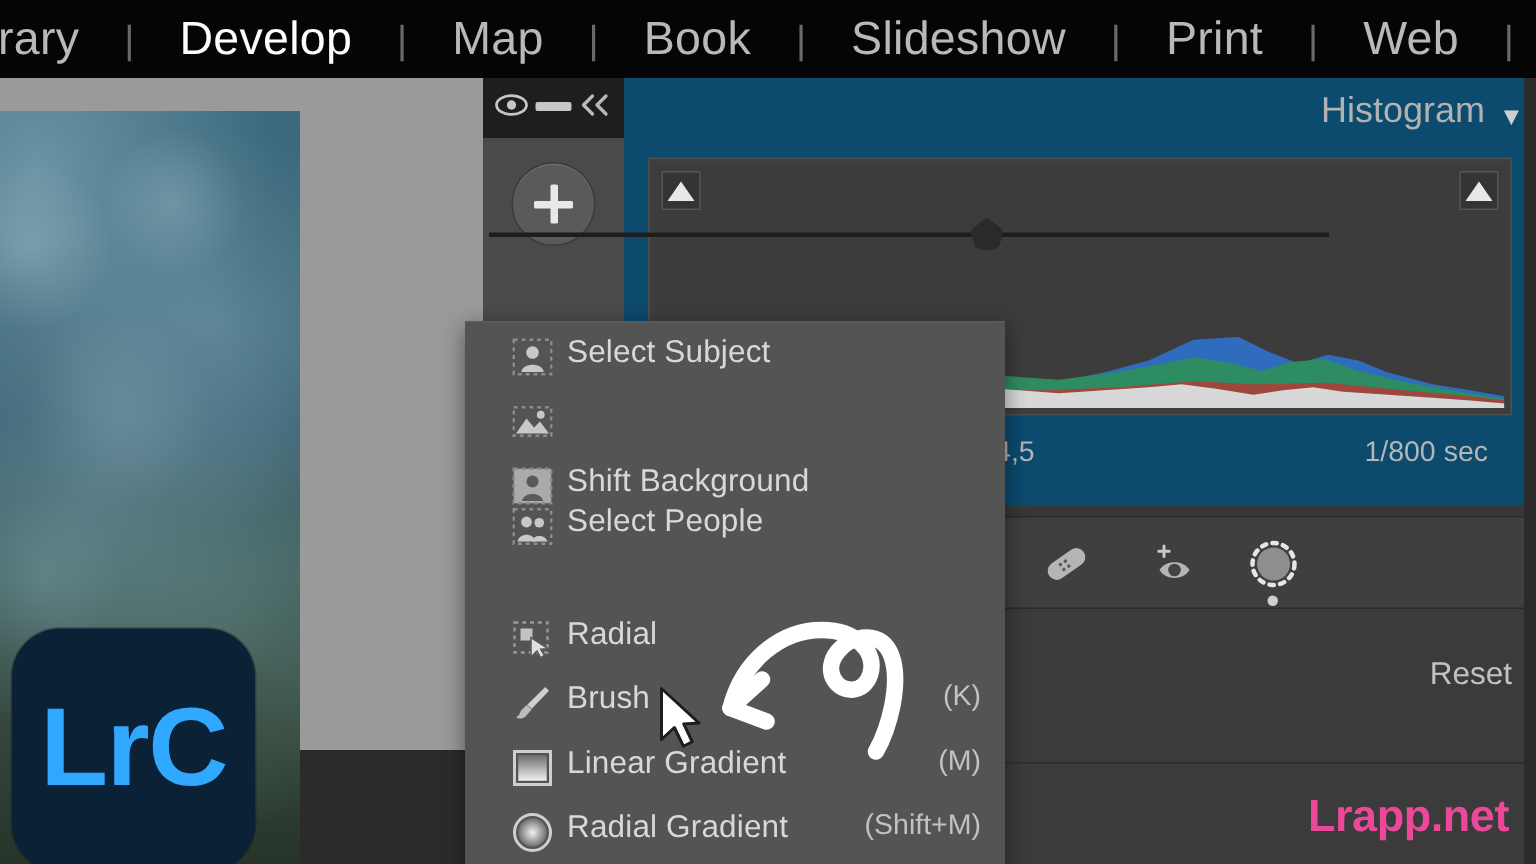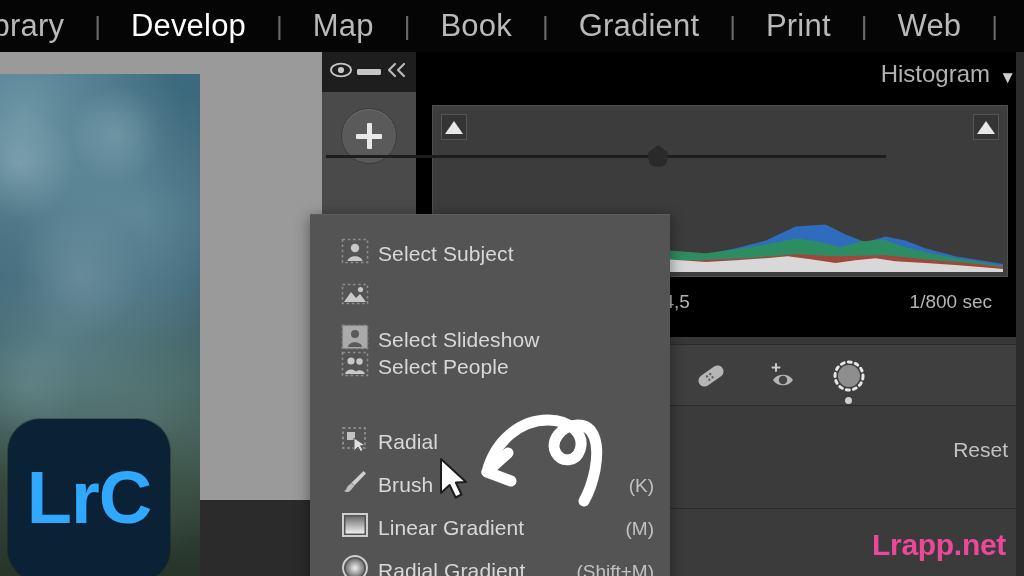--- a/index.html
+++ b/index.html
@@ -98,21 +98,21 @@
   }
   .plus-btn:before,.plus-btn:after{
     content:""; position:absolute; background:#e8e8e8; border-radius:1px;
   }
   .plus-btn:before{ width:26px; height:5px; }
   .plus-btn:after{ width:5px; height:26px; }
 
   
   #hist-panel{
     position:absolute; left:94px; top:0; width:608px; height:285px;
-    background:#000000;
+    background:#0c4a6e;
   }
   #hist-title{
     position:absolute; right:34px; top:8px;
     color:#b2b2b2; font-size:24px;
   }
   #hist-caret{
     position:absolute; right:8px; top:16px;
     color:#cfcfcf; font-size:17px;
   }
   #hist-box{
@@ -191,21 +191,21 @@
   
   #menu{
     position:absolute; left:310px; top:162px; width:360px; height:414px;
     background:#545454;
     box-shadow:0 3px 14px rgba(0,0,0,.45);
     border-top:1px solid #5d5d5d;
     z-index:30;
   }
   .mi{
     position:absolute; left:0; width:360px; height:43px;
-    display:flex; align-items:flex-end;
+    display:flex; align-items:flex-start;
   }
   .mi .ico{
     width:46px; margin-left:22px; height:30px;
     display:flex; align-items:center; justify-content:center;
     flex:none;
   }
   .mi .lbl{
     color:#d8d8d8; font-size:21px; letter-spacing:.1px;
   }
   .mi .sc{
@@ -227,21 +227,21 @@
 
 <div id="topbar">
   <span class="module">Library</span>
   <span class="msep">|</span>
   <span class="module active">Develop</span>
   <span class="msep">|</span>
   <span class="module">Map</span>
   <span class="msep">|</span>
   <span class="module">Book</span>
   <span class="msep">|</span>
-  <span class="module">Gradient</span>
+  <span class="module">Slideshow</span>
   <span class="msep">|</span>
   <span class="module">Print</span>
   <span class="msep">|</span>
   <span class="module">Web</span>
   <span class="msep">|</span>
   <span class="cloud-wrap">
     <svg width="40" height="26" viewBox="0 0 40 26">
         <path d="M9 22 C3 22 1 18 3.5 14.5 C5 12.3 7.6 11.8 9.4 12.2 C10 7.2 14.4 3.6 19.6 3.6 C25.4 3.6 29.6 7.8 30.2 13 C35 13 38 16 37 19.4 C36.2 22 33.4 22 31 22 Z" fill="#c9c9c9"></path>
       </svg>
   </span>
@@ -378,21 +378,21 @@
 
     <div class="mi" style="top:94px">
       <span class="ico">
         <svg width="28" height="26" viewBox="0 0 28 26">
             <rect x="1.5" y="1.5" width="25" height="23" fill="#aaaaaa"></rect>
             <rect x="1.5" y="1.5" width="25" height="23" fill="none" stroke="#8c8c8c" stroke-width="1.6" stroke-dasharray="2.6 2.6"></rect>
             <circle cx="14" cy="10" r="4" fill="#5a5a5a"></circle>
             <path d="M7 23 C8 16.8 20 16.8 21 23 Z" fill="#5a5a5a"></path>
           </svg>
       </span>
-      <span class="lbl">Select Slideshow</span>
+      <span class="lbl">Shift Background</span>
     </div>
 
     <div class="mi" style="top:121px">
       <span class="ico">
         <svg width="28" height="26" viewBox="0 0 28 26">
             <rect x="1.5" y="1.5" width="25" height="23" fill="none" stroke="#8c8c8c" stroke-width="1.6" stroke-dasharray="2.6 2.6"></rect>
             <circle cx="10" cy="10" r="3.6" fill="#c8c8c8"></circle>
             <circle cx="18.5" cy="10.5" r="3.2" fill="#c8c8c8"></circle>
             <path d="M4 23 C5 17 15 17 16 23 Z" fill="#c8c8c8"></path>
             <path d="M13.5 23 C14.5 18 22.5 18 24 23 Z" fill="#c8c8c8"></path>

